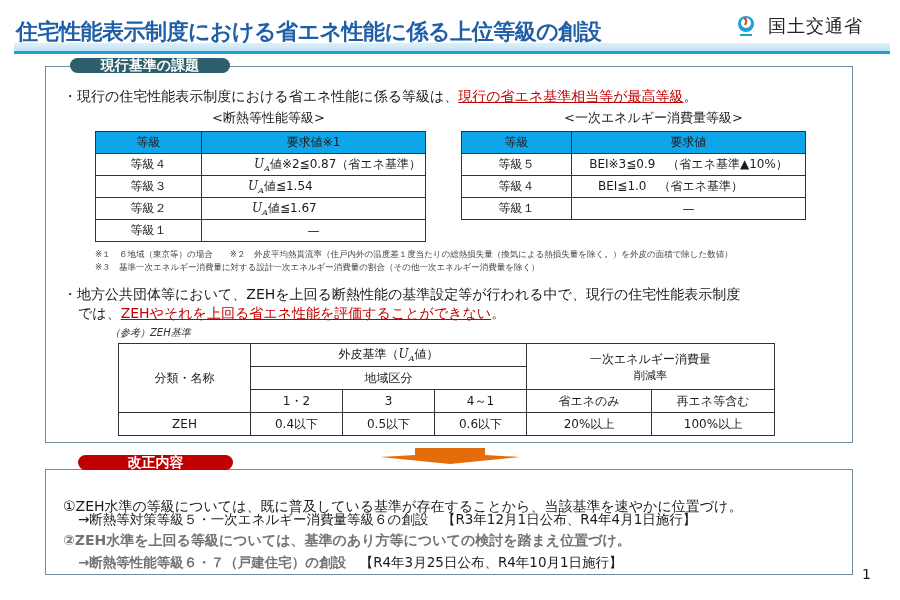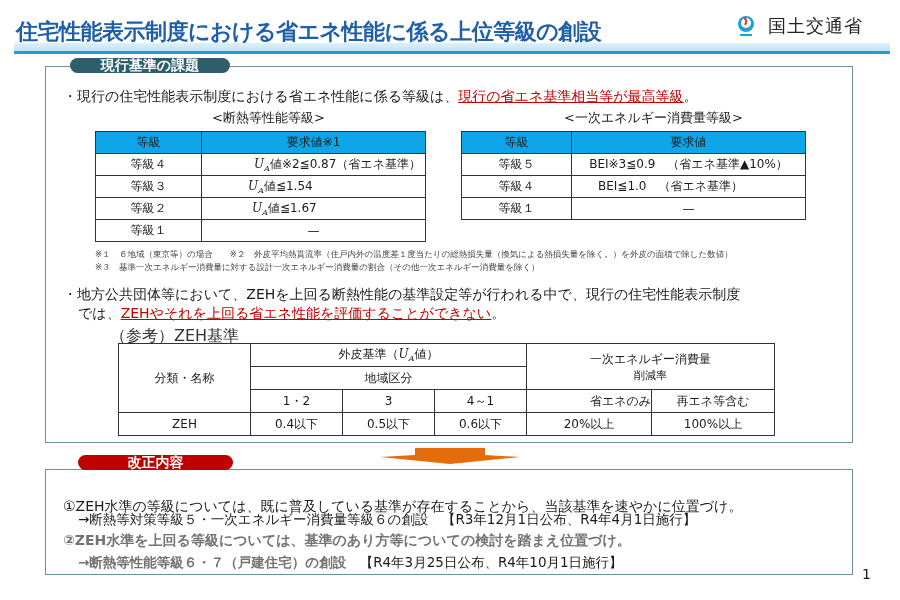--- a/index.html
+++ b/index.html
@@ -17,21 +17,21 @@
   .box { position: absolute; border: 1.5px solid #6e8f99; background: #fff; }
   .box1 { left: 45px; top: 66px; width: 808px; height: 377px; }
   .box2 { left: 45px; top: 469px; width: 808px; height: 106px; }
 
   .pill { position: absolute; height: 15px; border-radius: 12px; color: #fff; font-weight: bold; font-size: 14px; display: flex; align-items: center; justify-content: center; }
   .pill1 { left: 70px; top: 58px; width: 160px; background: #2c5f6b; }
   .pill2 { left: 78px; top: 455px; width: 155px; background: #c00000; }
 
   .txt { position: absolute; white-space: nowrap; font-size: 14px; }
   .red-u { color: #c00000; text-decoration: underline; }
-  .small { font-size: 16px; color: #333; }
+  .small { font-size: 10px; color: #333; font-style: italic; }
   .note { font-size: 8.5px; color: #444; }
 
   table { border-collapse: collapse; position: absolute; font-size: 12px; }
   td, th { border: 1.2px solid #333; text-align: center; font-weight: normal; height: 22px; }
   th { background: #0ea5e9; }
   .t1 { left: 95px; top: 131px; width: 331px; }
   .t2 { left: 461px; top: 131px; width: 345px; }
   .t3 { left: 118px; top: 343px; width: 657px; }
   .t3 td { height: 23px; }
   .lft { text-align: left; padding-left: 52px; }
@@ -138,21 +138,21 @@
           <div style="font-size:11px;">削減率</div>
         </td>
   </tr>
   <tr>
     <td colspan="3">地域区分</td>
   </tr>
   <tr>
     <td style="width:92px;margin-top:8px;">1・2</td>
     <td style="width:92px;">3</td>
     <td style="width:92px;">4～1</td>
-    <td style="width:125px;text-align:right;">省エネのみ</td>
+    <td style="width:125px;">省エネのみ</td>
     <td>再エネ等含む</td>
   </tr>
   <tr>
     <td>ZEH</td>
     <td>0.4以下</td>
     <td>0.5以下</td>
     <td>0.6以下</td>
     <td>20%以上</td>
     <td>100%以上</td>
   </tr>

